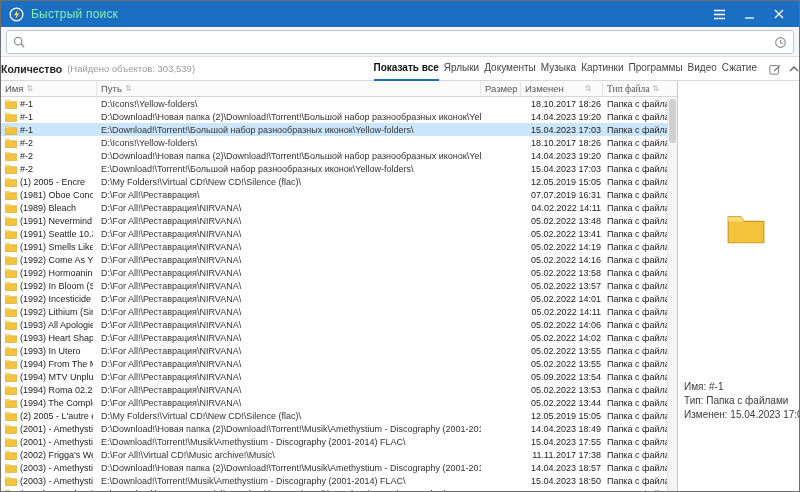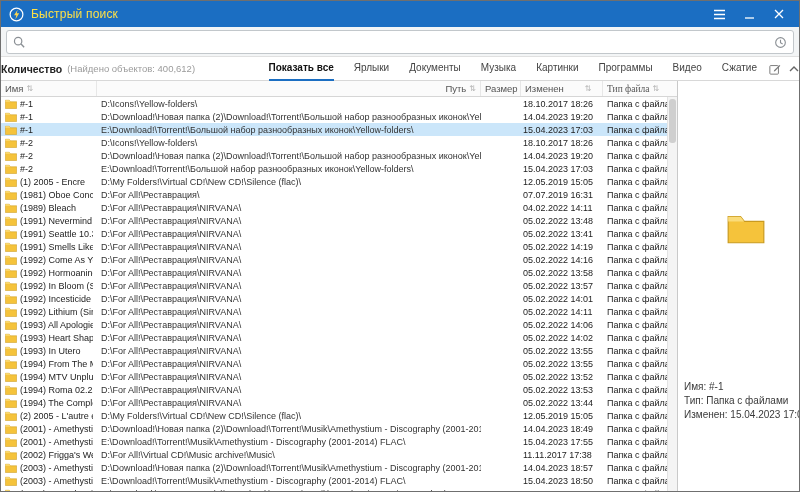--- a/index.html
+++ b/index.html
@@ -4,64 +4,64 @@
 <style>
   * { margin:0; padding:0; box-sizing:border-box; }
   html,body { width:800px; height:492px; overflow:hidden; }
   body { font-family:"Liberation Sans", sans-serif; background:#e8e8e8; }
 
   .window { width:800px; height:492px; border:1px solid #6f6f6f; background:#fff;
             display:flex; flex-direction:column; position:relative; overflow:hidden; }
 
   
   .titlebar { height:26px; background:#1b6ec2; display:flex; align-items:center;
-              padding:0 8px; color:#fde047; flex:0 0 auto; }
+              padding:0 8px; color:#86efac; flex:0 0 auto; }
   .app-icon { width:15px; height:15px; margin-right:7px; flex:0 0 auto; }
   .title { font-size:12px; letter-spacing:.2px; }
   .controls { margin-left:auto; display:flex; gap:6px; }
   .ctrl { width:24px; height:20px; display:flex; align-items:center; justify-content:center; cursor:pointer; }
 
   
   .searchbar { height:30px; padding:3px 5px; background:#f3f5f6; border-bottom:1px solid #e0e0e0; flex:0 0 auto; }
   .search-box { height:24px; background:#fff; border:1px solid #c2c7cb; border-radius:3px;
                 display:flex; align-items:center; padding:0 6px; gap:6px; }
   .search-input { flex:1; border:none; outline:none; font-size:11px; background:transparent;
                   font-family:"Liberation Sans", sans-serif; color:#333; }
 
   
   .toolbar { height:24px; display:flex; align-items:center; padding:0 0;
              border-bottom:1px solid #d8d8d8; background:#fff; flex:0 0 auto; }
   .count-label { font-weight:bold; font-size:10.5px; color:#222; }
   .count-detail { color:#9b9b9b; font-size:9.5px; margin-left:5px; }
-  .tabs { margin-left:auto; display:flex; gap:20px; align-items:stretch; height:24px; }
+  .tabs { margin-left:auto; display:flex; gap:5px; align-items:stretch; height:24px; }
   .tab { font-size:10px; color:#444; cursor:pointer; line-height:22px; border-bottom:2px solid transparent; white-space:nowrap; }
   .tab.active { font-weight:bold; color:#111; border-bottom-color:#1b6ec2; }
   .tool-btns { display:flex; align-items:center; gap:8px; margin-left:12px; }
   .tool-ic { cursor:pointer; display:flex; align-items:center; }
 
   
   .main { flex:1; display:flex; min-height:0; }
   .table-area { width:676px; flex:0 0 auto; display:flex; flex-direction:column; position:relative; }
 
   .thead { height:16px; display:flex; border-bottom:1px solid #d6d6d6; background:#fbfbfb;
            font-size:9.5px; color:#555; flex:0 0 auto; }
   .th { display:flex; align-items:center; padding:0 4px; border-right:1px solid #e7e7e7; cursor:pointer; overflow:hidden; }
   .sort { color:#b3b3b3; font-size:8px; margin-left:3px; }
-  .col0 { width:96px; } .col1 { width:384px;justify-content:flex-end; } .col2 { width:40px; }
+  .col0 { width:96px; } .col1 { width:384px; } .col2 { width:40px; }
   .col3 { width:82px;gap:18px; } .col4 { width:74px; border-right:none;font-family:Liberation Serif, serif; }
 
   .tbody { flex:1; overflow:hidden; background:#fff; }
   .row { height:13px; display:flex; align-items:center; font-size:9px; color:#222; cursor:default; }
   .row.selected { background:#cbe6fa; }
   .cell { padding:0 4px; white-space:nowrap; overflow:hidden; flex:0 0 auto; }
   .c-name { width:96px; display:flex; align-items:center; gap:3px; }
   .c-name .nm { overflow:hidden; white-space:nowrap; }
   .c-path { width:384px; color:#333; }
   .c-size { width:40px; }
-  .c-mod  { width:82px; padding:0 2px; }
+  .c-mod  { width:82px; padding:0 2px;text-align:right; }
   .c-type { width:74px; }
   .folder-ic { flex:0 0 auto; }
 
   .scrollbar { position:absolute; right:0; top:16px; bottom:0; width:10px;
                background:#f4f4f4; border-left:1px solid #e3e3e3; }
   .thumb { position:absolute; top:2px; left:1px; width:7px; height:44px; background:#cfcfcf; border-radius:3px; cursor:pointer; }
 
   
   .preview { flex:1; background:#fff; border-left:1px solid #c9c9c9; display:flex; flex-direction:column; }
   .preview-stage { height:295px; display:flex; align-items:center; justify-content:center; flex:0 0 auto; }
@@ -113,21 +113,21 @@
       <input class="search-input" placeholder="" style="">
       <svg width="13" height="13" viewBox="0 0 14 14">
         <circle cx="7" cy="7" r="5.2" fill="none" stroke="#8a8f94" stroke-width="1.2"></circle>
         <path d="M7 4v3.2l2.3 1.3" fill="none" stroke="#8a8f94" stroke-width="1.2"></path>
       </svg>
     </div>
   </div>
 
   <div class="toolbar">
     <span class="count-label">Количество</span>
-    <span class="count-detail">(Найдено объектов: 400,612)</span>
+    <span class="count-detail">(Найдено объектов: 303,539)</span>
     <div class="tabs">
   <span class="tab active">Показать все</span>
 
   <span class="tab">Ярлыки</span>
 
   <span class="tab">Документы</span>
 
   <span class="tab">Музыка</span>
 
   <span class="tab">Картинки</span>
@@ -480,21 +480,21 @@
   <div class="row">
     <span class="cell c-name">
       <svg class="folder-ic" width="12" height="10" viewBox="0 0 16 13">
         <path d="M0.5 1.5 h5.2 l1.6 2 H15.5 v9 H0.5 Z" fill="#f5c33b" stroke="#c99a1f" stroke-width="0.7"></path>
         <path d="M0.5 1.5 h5.2 l1.6 2 H0.5 Z" fill="#fadc7a"></path>
       </svg>
       <span class="nm">(1994) MTV Unplugged...</span>
     </span>
     <span class="cell c-path">D:\For All!\Реставрация\NIRVANA\</span>
     <span class="cell c-size"></span>
-    <span class="cell c-mod">05.02.2022 13:52</span>
+    <span class="cell c-mod">05.09.2022 13:54</span>
     <span class="cell c-type">Папка с файлами</span>
   </div>
 
   <div class="row">
     <span class="cell c-name">
       <svg class="folder-ic" width="12" height="10" viewBox="0 0 16 13">
         <path d="M0.5 1.5 h5.2 l1.6 2 H15.5 v9 H0.5 Z" fill="#f5c33b" stroke="#c99a1f" stroke-width="0.7"></path>
         <path d="M0.5 1.5 h5.2 l1.6 2 H0.5 Z" fill="#fadc7a"></path>
       </svg>
       <span class="nm">(1994) Roma 02.22.94</span>

